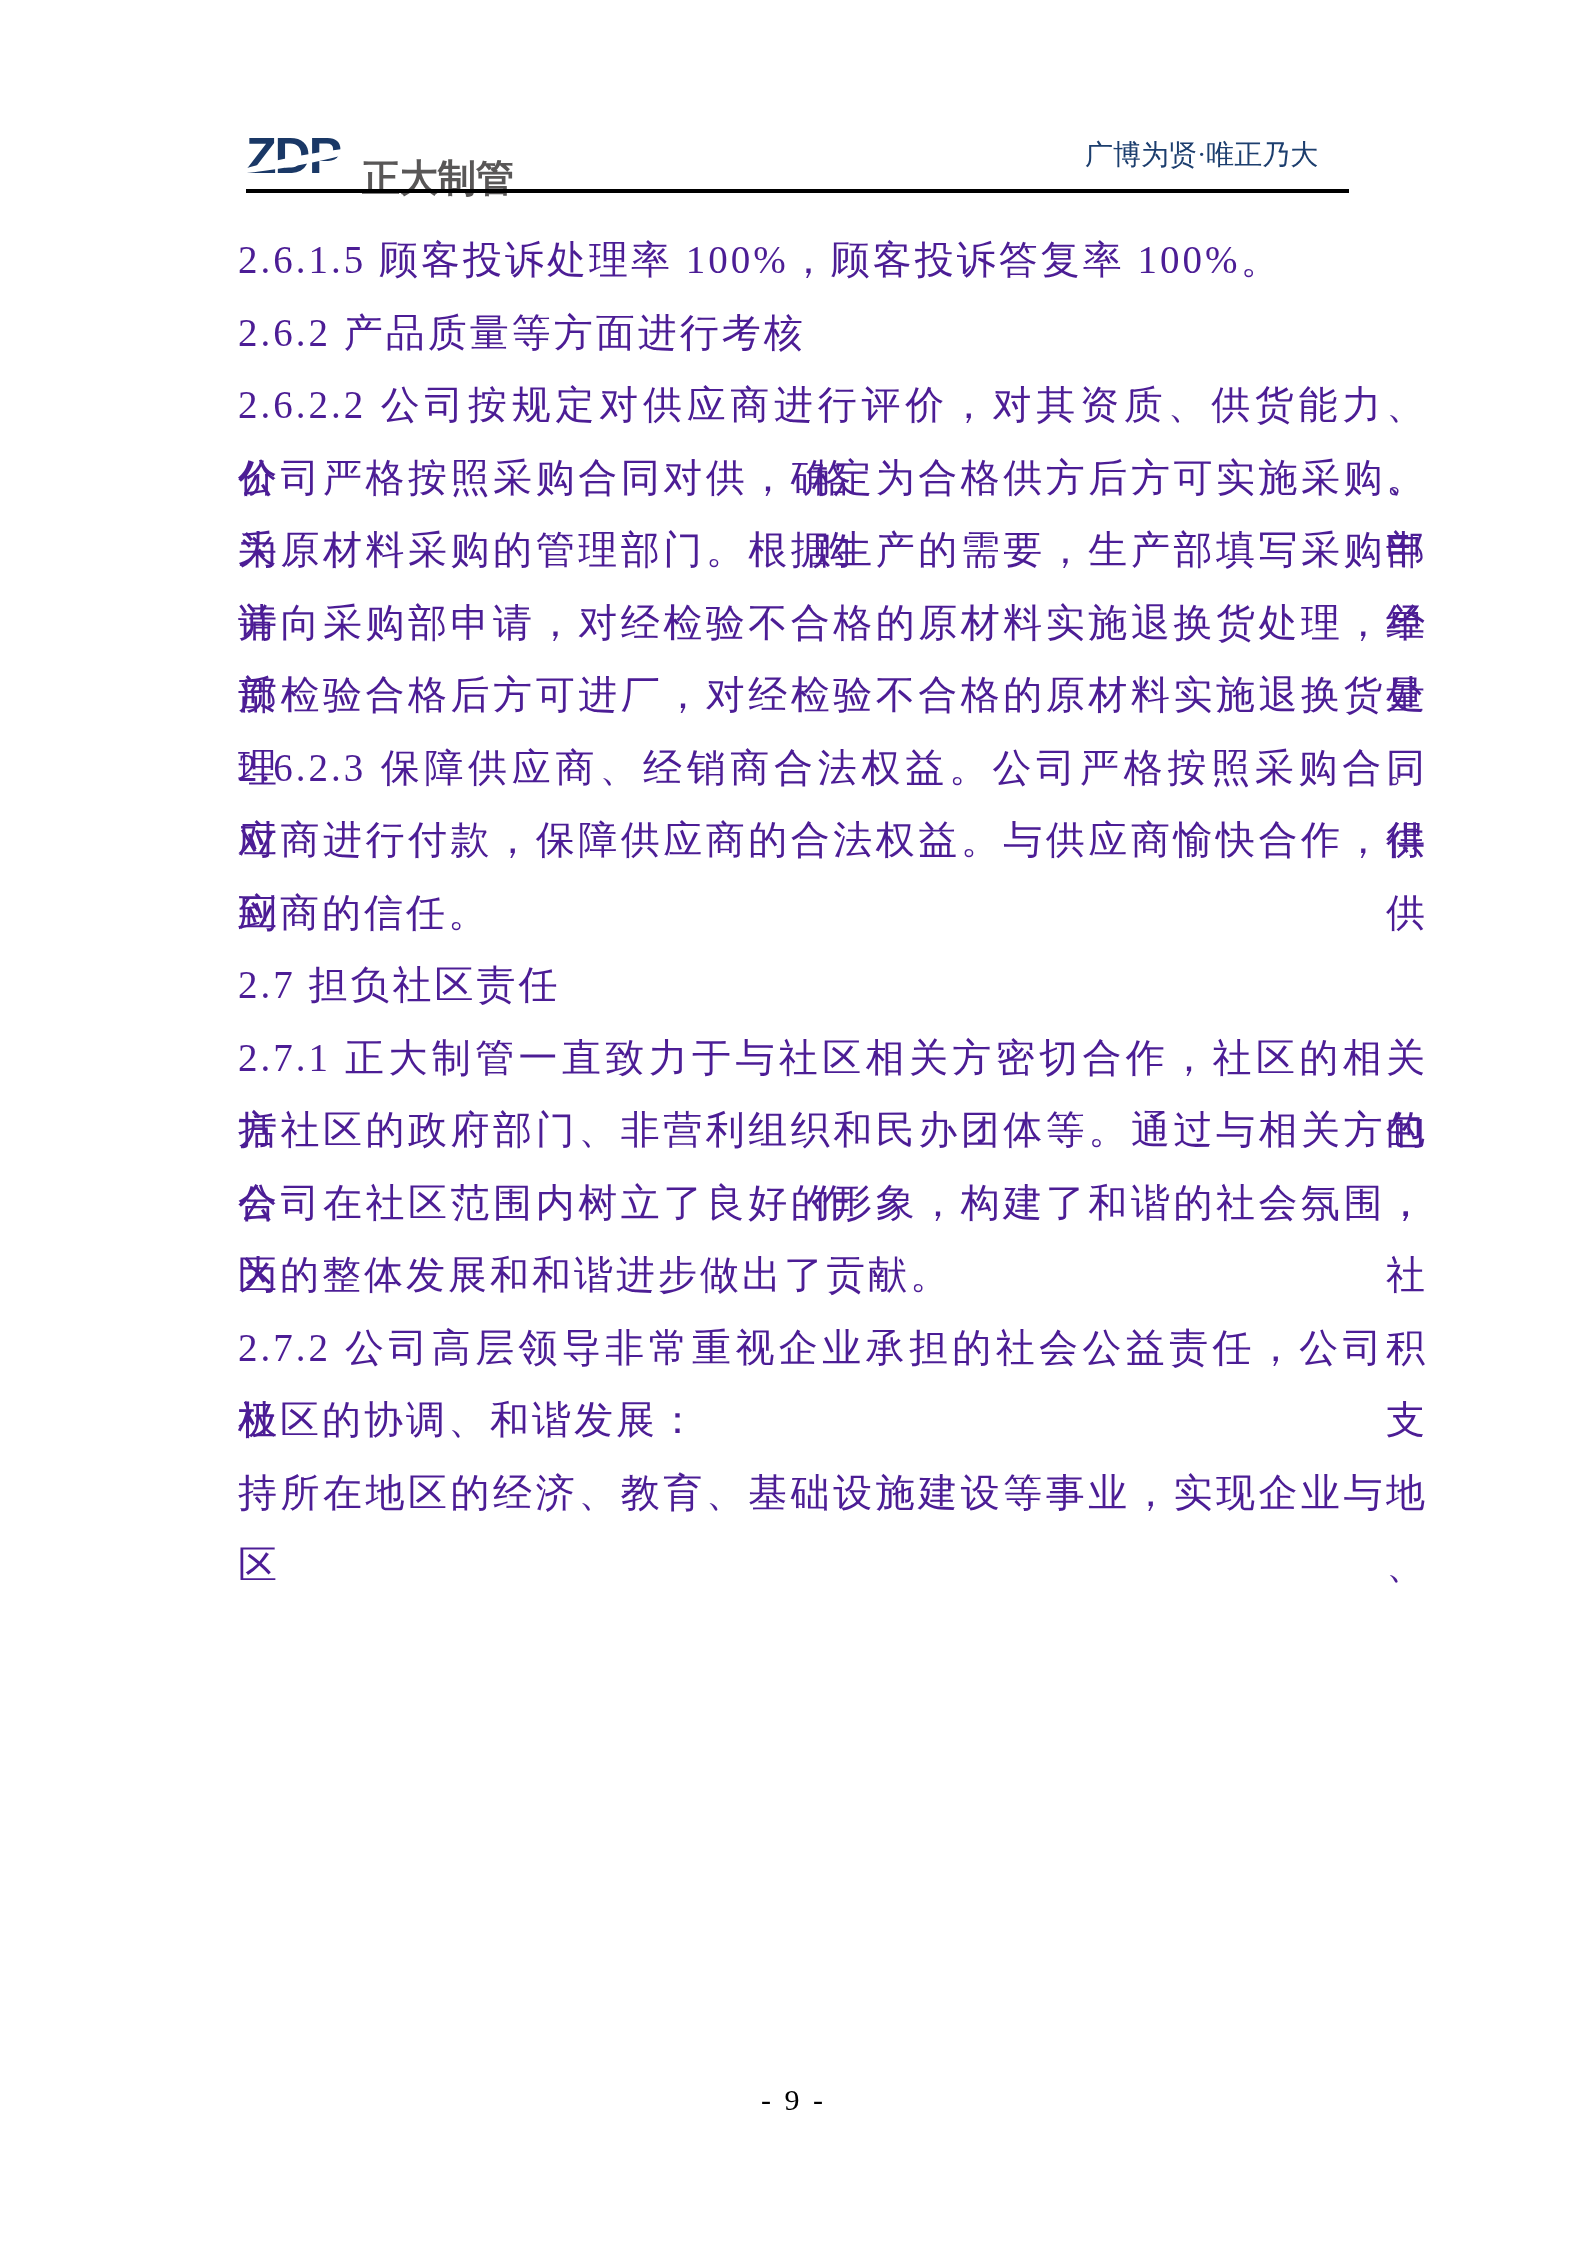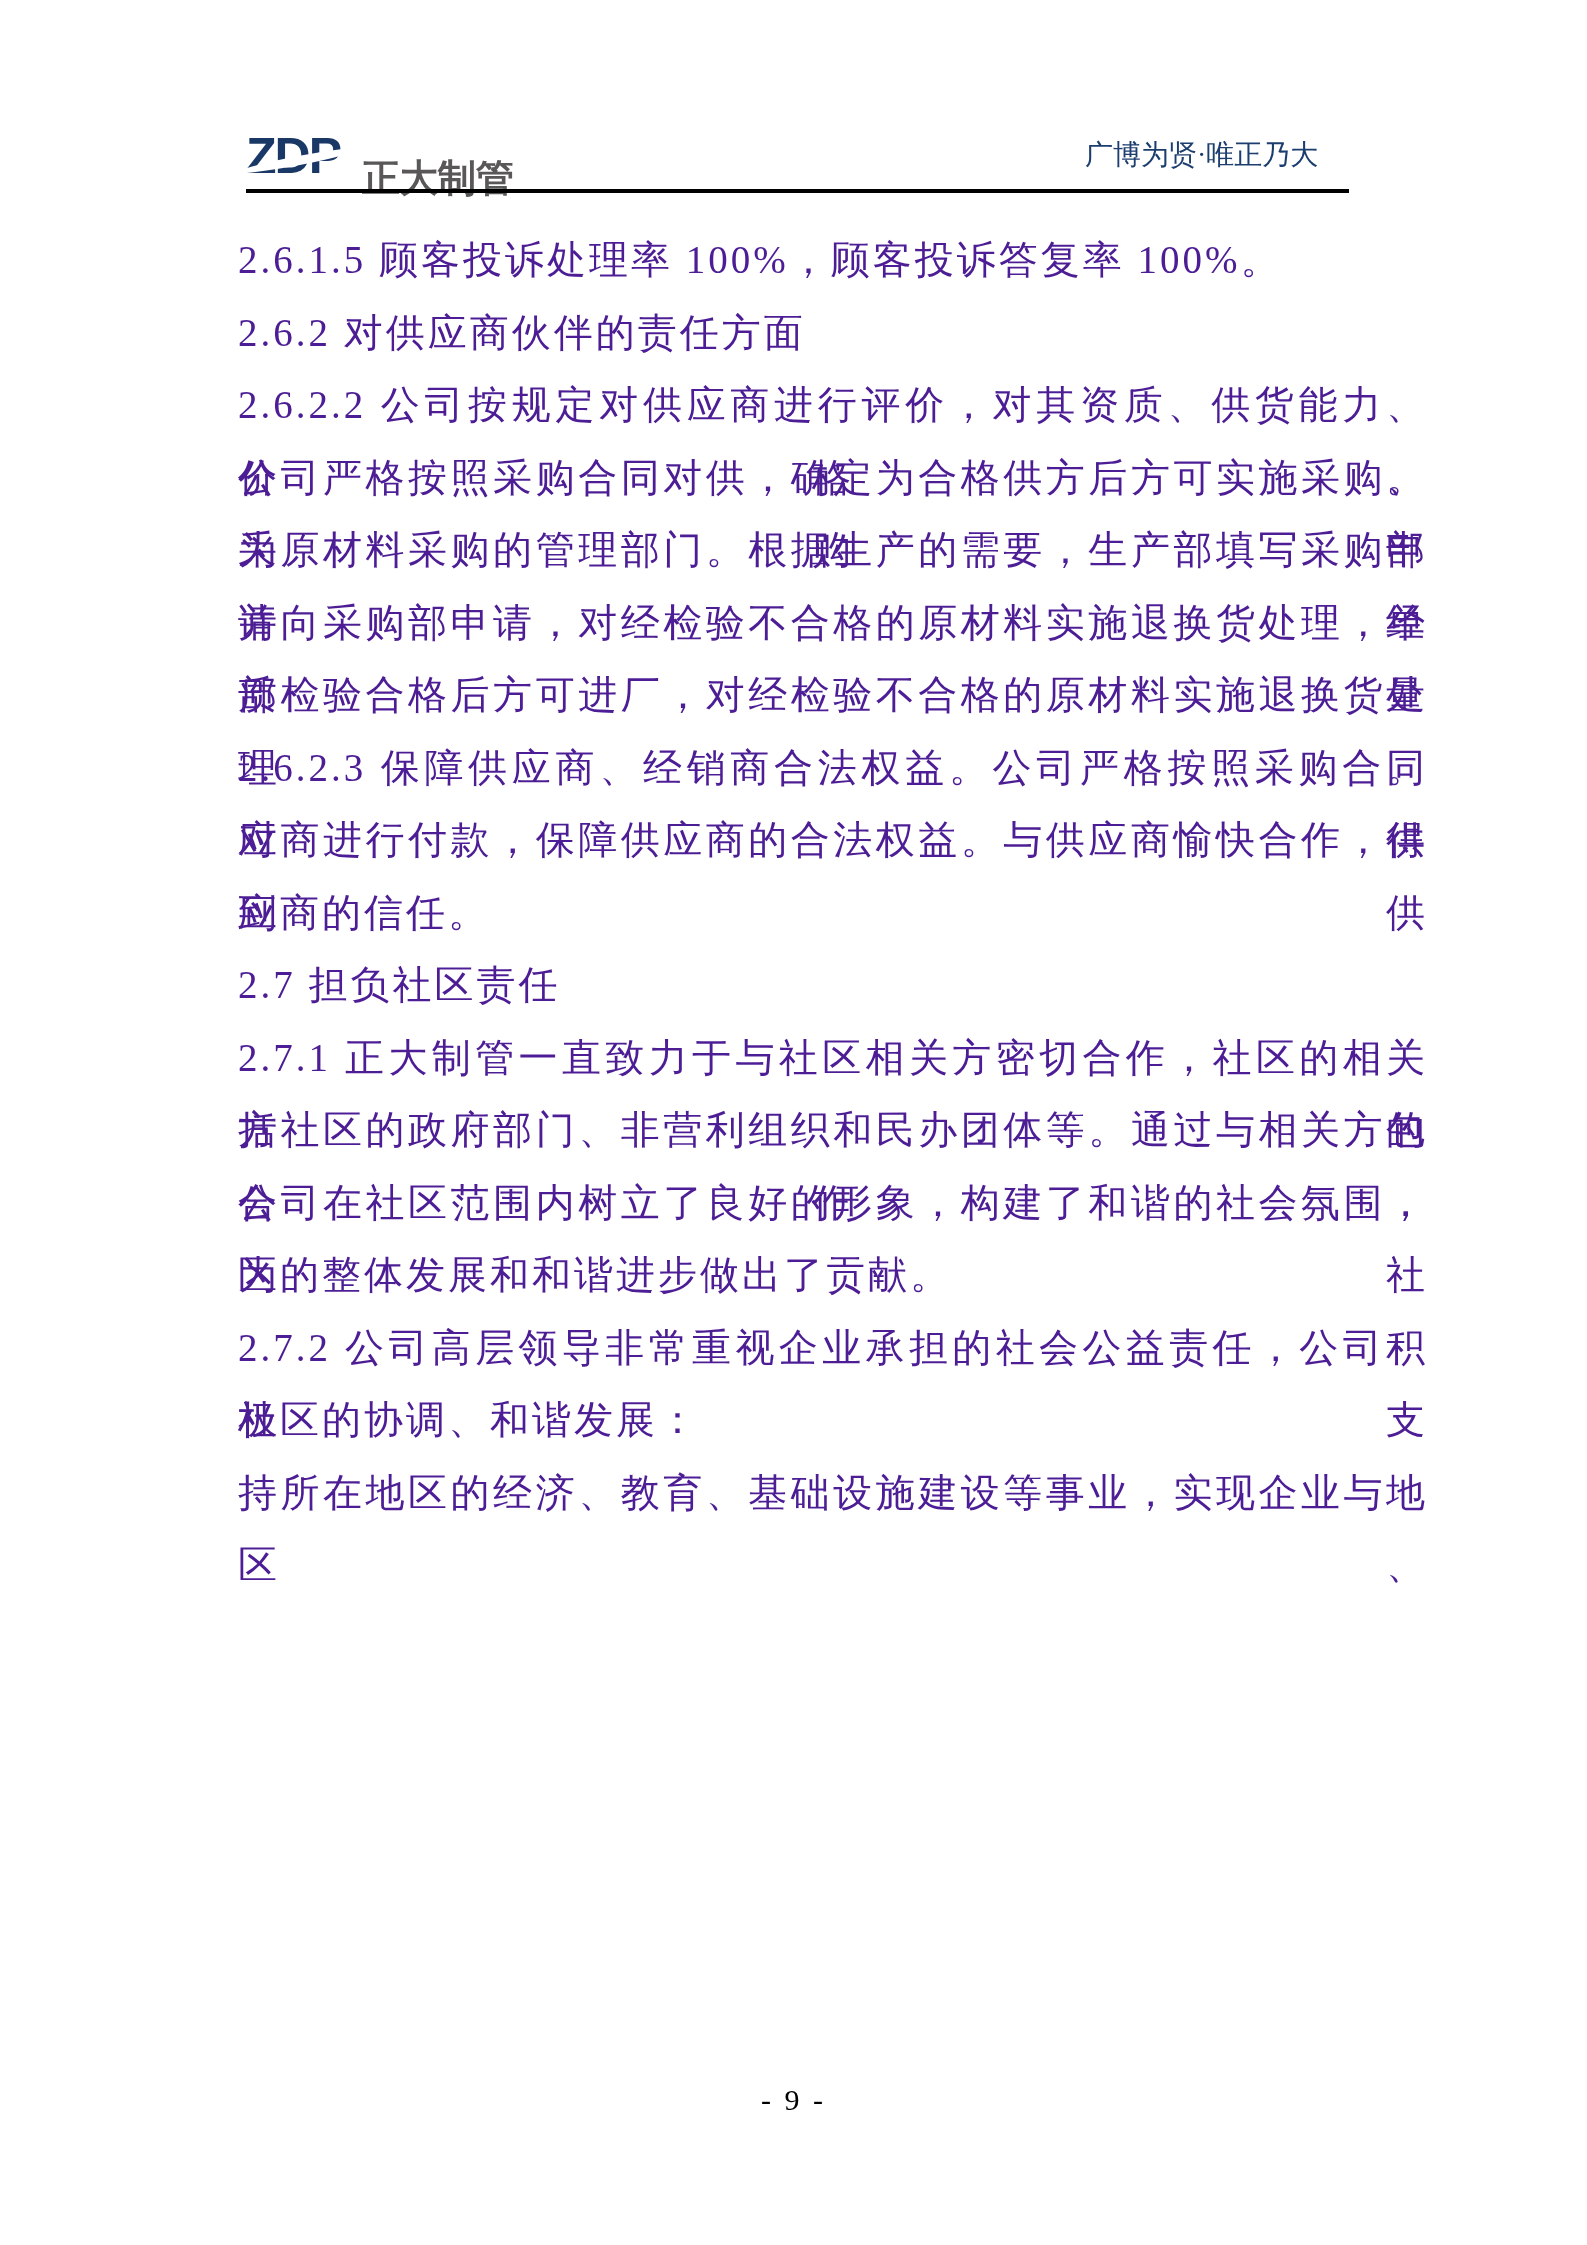--- a/index.html
+++ b/index.html
@@ -112,21 +112,21 @@
       <span class="logo-abbr">ZDP</span>
       <span class="logo-swoosh"></span>
       <span class="logo-company">正大制管</span>
     </div>
     <div class="motto">广博为贤·唯正乃大</div>
     <div class="header-rule"></div>
   </header>
 
   <main class="doc-body">
       <div class="doc-line">2.6.1.5 顾客投诉处理率 100%，顾客投诉答复率 100%。</div>
-      <div class="doc-line">2.6.2 对供应商伙伴的责任方面</div>
+      <div class="doc-line">2.6.2 产品质量等方面进行考核</div>
       <div class="doc-line justify">2.6.2.2 公司按规定对供应商进行评价，对其资质、供货能力、价格、</div>
       <div class="doc-line justify">公司严格按照采购合同对供，确定为合格供方后方可实施采购。采购部</div>
       <div class="doc-line justify">为原材料采购的管理部门。根据生产的需要，生产部填写采购申请单</div>
       <div class="doc-line justify">并向采购部申请，对经检验不合格的原材料实施退换货处理，经质量</div>
       <div class="doc-line justify">部检验合格后方可进厂，对经检验不合格的原材料实施退换货处理。</div>
       <div class="doc-line justify">2.6.2.3 保障供应商、经销商合法权益。公司严格按照采购合同对供</div>
       <div class="doc-line justify">应商进行付款，保障供应商的合法权益。与供应商愉快合作，得到供</div>
       <div class="doc-line">应商的信任。</div>
       <div class="doc-line">2.7 担负社区责任</div>
       <div class="doc-line justify">2.7.1 正大制管一直致力于与社区相关方密切合作，社区的相关方包</div>

